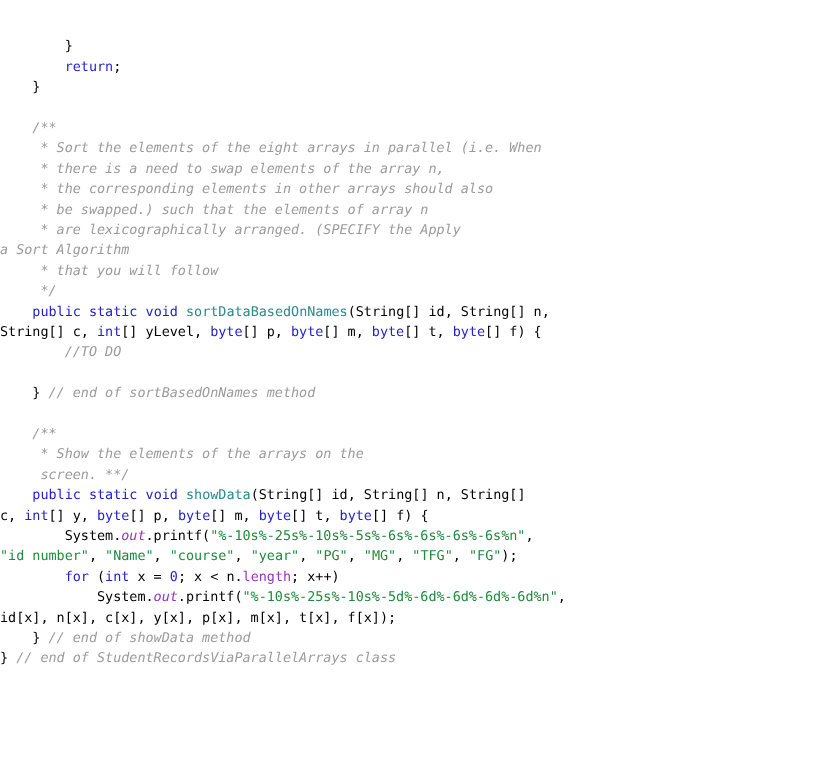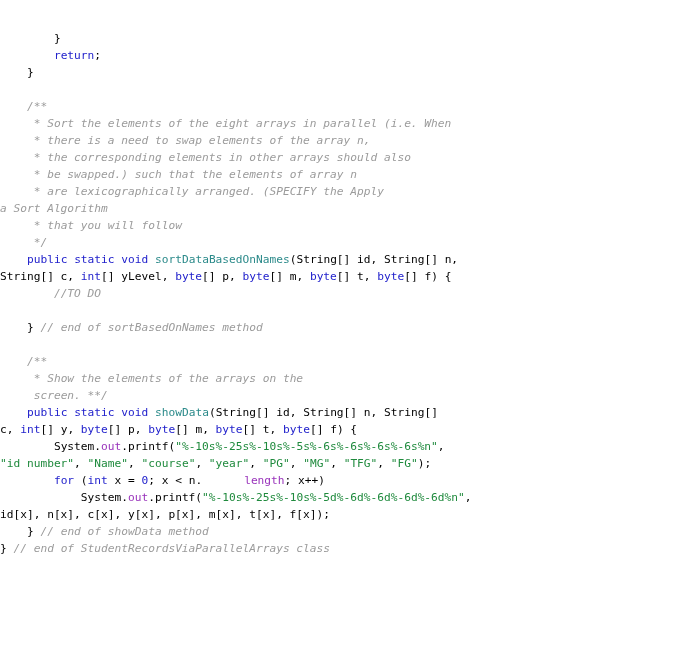--- a/index.html
+++ b/index.html
@@ -36,22 +36,22 @@
     display: block;
     height: 17px;
     white-space: pre;
     padding-left: 0px;
   }
   
   .kw   { color: #2222cc; }
   .ty   { color: #2222cc; }
   .mth  { color: #2b8a8a; }
   .str  { color: #1f8a3d; }
-  .fld  { color: #9933bb; }
-  .prop { color: #9933bb; margin-left: 42px; }
+  .fld  { color: #9933bb; font-style: italic; }
+  .prop { color: #9933bb; }
   .num  { color: #2222cc; }
   .cmt  { color: #9b9b9b; font-style: italic; }
   .pln  { color: #000000; }
 </style>
 </head>
 <body>
 
 <div id="code-view">
   <div class="code-lines"><span class="ln"><span class="pln">        </span><span class="pln">}</span></span><span class="ln"><span class="pln">        </span><span class="kw">return</span><span class="pln">;</span></span><span class="ln"><span class="pln">    </span><span class="pln">}</span></span><span class="ln"><span class="pln"></span>​</span><span class="ln"><span class="pln">    </span><span class="cmt">/**</span></span><span class="ln"><span class="pln">     </span><span class="cmt">* Sort the elements of the eight arrays in parallel (i.e. When</span></span><span class="ln"><span class="pln">     </span><span class="cmt">* there is a need to swap elements of the array n,</span></span><span class="ln"><span class="pln">     </span><span class="cmt">* the corresponding elements in other arrays should also</span></span><span class="ln"><span class="pln">     </span><span class="cmt">* be swapped.) such that the elements of array n</span></span><span class="ln"><span class="pln">     </span><span class="cmt">* are lexicographically arranged. (SPECIFY the Apply</span></span><span class="ln"><span class="cmt">a Sort Algorithm</span></span><span class="ln"><span class="pln">     </span><span class="cmt">* that you will follow</span></span><span class="ln"><span class="pln">     </span><span class="cmt">*/</span></span><span class="ln"><span class="pln">    </span><span class="kw">public</span><span class="pln"> </span><span class="kw">static</span><span class="pln"> </span><span class="kw">void</span><span class="pln"> </span><span class="mth">sortDataBasedOnNames</span><span class="pln">(String[] id, String[] n,</span></span><span class="ln"><span class="pln">String[] c, </span><span class="ty">int</span><span class="pln">[] yLevel, </span><span class="ty">byte</span><span class="pln">[] p, </span><span class="ty">byte</span><span class="pln">[] m, </span><span class="ty">byte</span><span class="pln">[] t, </span><span class="ty">byte</span><span class="pln">[] f) {</span></span><span class="ln"><span class="pln">        </span><span class="cmt">//TO DO</span></span><span class="ln"><span class="pln"></span>​</span><span class="ln"><span class="pln">    </span><span class="pln">} </span><span class="cmt">// end of sortBasedOnNames method</span></span><span class="ln"><span class="pln"></span>​</span><span class="ln"><span class="pln">    </span><span class="cmt">/**</span></span><span class="ln"><span class="pln">     </span><span class="cmt">* Show the elements of the arrays on the</span></span><span class="ln"><span class="pln">     </span><span class="cmt">screen. **/</span></span><span class="ln"><span class="pln">    </span><span class="kw">public</span><span class="pln"> </span><span class="kw">static</span><span class="pln"> </span><span class="kw">void</span><span class="pln"> </span><span class="mth">showData</span><span class="pln">(String[] id, String[] n, String[]</span></span><span class="ln"><span class="pln">c, </span><span class="ty">int</span><span class="pln">[] y, </span><span class="ty">byte</span><span class="pln">[] p, </span><span class="ty">byte</span><span class="pln">[] m, </span><span class="ty">byte</span><span class="pln">[] t, </span><span class="ty">byte</span><span class="pln">[] f) {</span></span><span class="ln"><span class="pln">        </span><span class="pln">System.</span><span class="fld">out</span><span class="pln">.printf(</span><span class="str">"%-10s%-25s%-10s%-5s%-6s%-6s%-6s%-6s%n"</span><span class="pln">,</span></span><span class="ln"><span class="str">"id number"</span><span class="pln">, </span><span class="str">"Name"</span><span class="pln">, </span><span class="str">"course"</span><span class="pln">, </span><span class="str">"year"</span><span class="pln">, </span><span class="str">"PG"</span><span class="pln">, </span><span class="str">"MG"</span><span class="pln">, </span><span class="str">"TFG"</span><span class="pln">, </span><span class="str">"FG"</span><span class="pln">);</span></span><span class="ln"><span class="pln">        </span><span class="kw">for</span><span class="pln"> (</span><span class="ty">int</span><span class="pln"> x = </span><span class="num">0</span><span class="pln">; x &lt; n.</span><span class="prop">length</span><span class="pln">; x++)</span></span><span class="ln"><span class="pln">            </span><span class="pln">System.</span><span class="fld">out</span><span class="pln">.printf(</span><span class="str">"%-10s%-25s%-10s%-5d%-6d%-6d%-6d%-6d%n"</span><span class="pln">,</span></span><span class="ln"><span class="pln">id[x], n[x], c[x], y[x], p[x], m[x], t[x], f[x]);</span></span><span class="ln"><span class="pln">    </span><span class="pln">} </span><span class="cmt">// end of showData method</span></span><span class="ln"><span class="pln">} </span><span class="cmt">// end of StudentRecordsViaParallelArrays class</span></span></div>
 </div>

